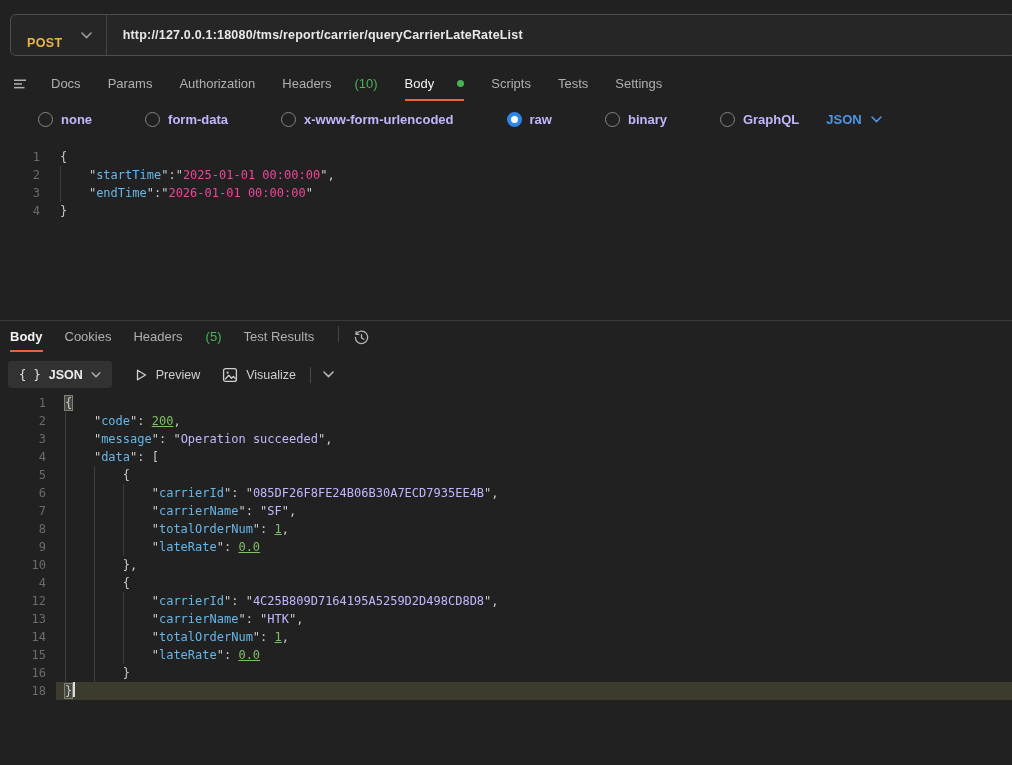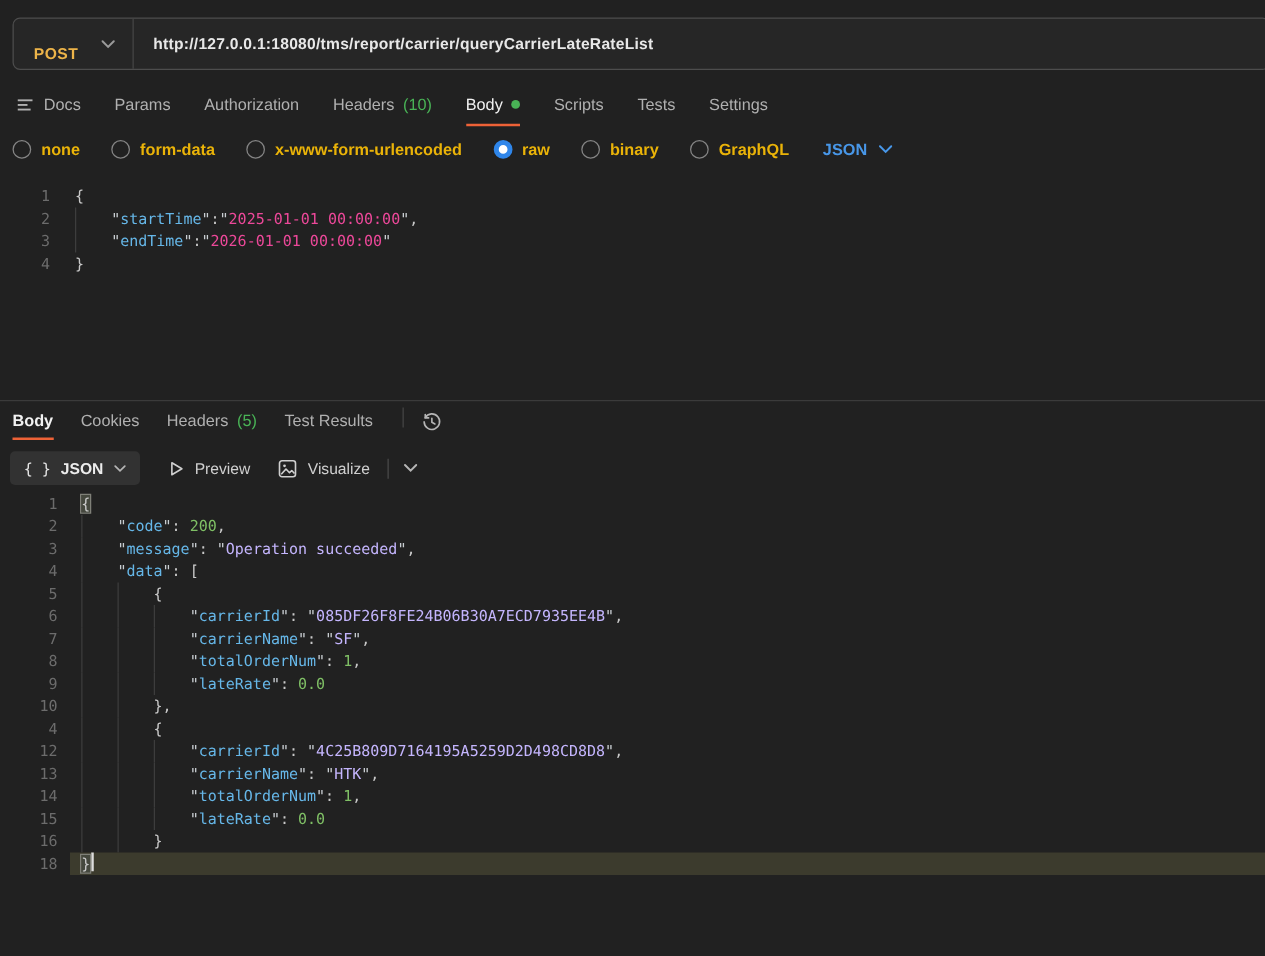--- a/index.html
+++ b/index.html
@@ -13,48 +13,48 @@
     position:absolute; top:14px; left:10px; right:-4px; height:42px;
     background:#262626; border:1px solid #4d4d4d; border-radius:6px;
     display:flex; align-items:center;
   }
   .method { color:#edb449; font-weight:bold; font-size:12.5px; letter-spacing:.4px; padding:0 18px 0 16px; cursor:pointer;margin-top:16px; }
   .method-chevron { margin-right:14px; display:flex; }
   .vdiv { width:1px; align-self:stretch; background:#454545; }
   .url-text { padding-left:16px; font-size:12.5px; font-weight:600; color:#e8e8e8; letter-spacing:.2px; white-space:nowrap; }
   
   .req-tabs { position:absolute; top:70px; left:14px; right:0; height:31px; display:flex; align-items:stretch; gap:27px; font-size:13px; }
-  .tab { display:flex; align-items:center; gap:7px; color:#b0b0b0; border-bottom:2px solid transparent; cursor:pointer; padding-bottom:2px; }
+  .tab { display:flex; align-items:center; gap:23px; color:#b0b0b0; border-bottom:2px solid transparent; cursor:pointer; padding-bottom:2px; }
   .tab.active { color:#f2f2f2; border-bottom-color:#ee6237; }
   .tab .count { color:#49b356; }
   .tab .dot { width:7px; height:7px; border-radius:50%; background:#49b356; }
   .tab-icon { display:flex; align-items:center; }
   
   .radio-row { position:absolute; top:106px; left:10px; height:26px; display:flex; align-items:center; gap:25px; font-size:13px; }
-  .radio { display:flex; align-items:center; gap:8px; cursor:pointer; color:#eab308; font-weight:600; }
+  .radio { display:flex; align-items:center; gap:8px; cursor:pointer; color:#c4b5fd; font-weight:600;margin-left:28px; }
   .rdot { width:15px; height:15px; border-radius:50%; border:1.5px solid #858585; background:transparent; }
   .radio.selected .rdot { border:4.5px solid #2f86ea; background:#ffffff; }
   .lang-select { display:flex; align-items:center; gap:9px; color:#4897e8; font-weight:700; cursor:pointer; margin-left:2px; }
   
   .editor { position:absolute; left:0; right:0; font-family:"DejaVu Sans Mono", monospace; font-size:12px; line-height:18px; }
   .cl { display:flex; height:18px; white-space:pre; }
   .ln { flex:none; text-align:right; color:#6c6c6c; user-select:none; }
   .request-editor .ln { width:40px; }
   .response-editor .ln { width:46px; }
   .lc { flex:1; position:relative; margin-left:10px; white-space:pre; color:#c9c9c9; }
   .request-editor { --gpad:10px; }
   .response-editor { --gpad:9px; }
   .request-editor .lc { padding-left:10px; }
   .response-editor .lc { padding-left:9px; }
   .cl.active .lc { background:#3c3b2d; }
   .guide { position:absolute; top:0; bottom:0; width:1px; background:#3d3d3d; }
   .q { color:#c9ced2; }
   .k { color:#66b7e8; }
   .p { color:#c9c9c9; }
-  .nu { color:#7fbf65; }
+  .nu { color:#7fbf65;text-decoration:underline; }
   .request-editor .s { color:#ec4899; }
   .response-editor .s { color:#c4b5fd; }
   .bm { background:#45483e; outline:1px solid #7f8078; }
   .cursor { display:inline-block; width:1.5px; height:15px; background:#dddddd; vertical-align:-2px; margin-left:1px; }
   
   .hdiv { position:absolute; left:0; right:0; height:1px; background:#3b3b3b; }
   
   .resp-tabs { position:absolute; top:326px; left:10px; height:26px; display:flex; align-items:stretch; gap:22px; font-size:13px; }
   .resp-tabs .tab { padding-bottom:3px; }
   .resp-tabs .tab.active { font-weight:600; }

